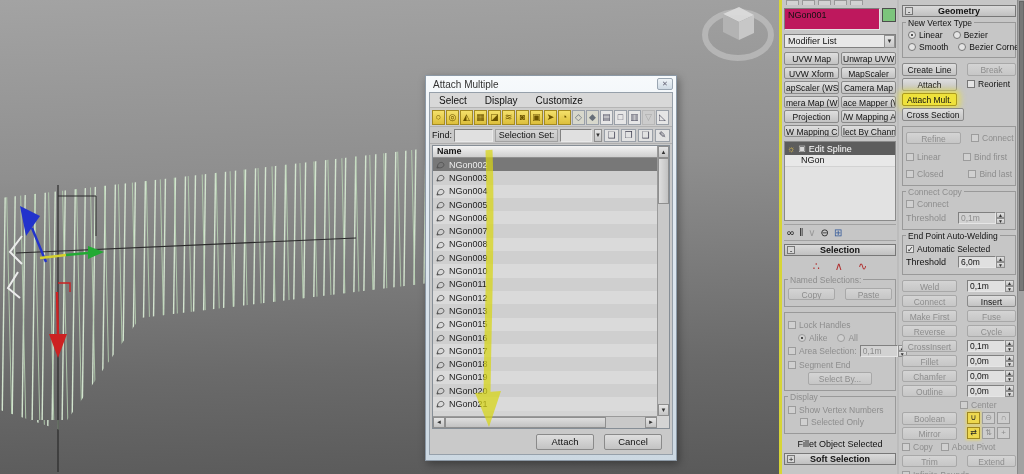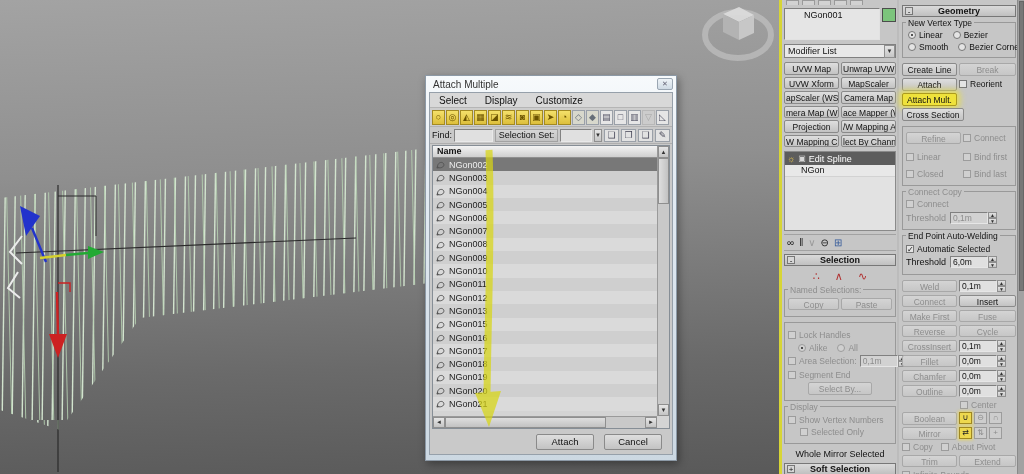--- a/index.html
+++ b/index.html
@@ -64,21 +64,21 @@
   .sidepanel { position:absolute; left:779px; top:0; width:245px; height:474px; background:#c6c6c6; z-index:30; font-size:9px; color:#111; }
   .coldiv { position:absolute; left:118px; top:0; width:2px; height:100%; background:#bcbcbc; }
   .pscroll { position:absolute; right:0; top:0; width:7px; height:100%; background:#a2a2a2; border-left:1px solid #8a8a8a; }
   .pthumb { width:5px; margin:1px auto; height:290px; background:#777; border:1px solid #666; }
   .colA { position:absolute; left:5px; top:0; width:112px; }
   .colB { position:absolute; left:123px; top:2px; width:114px; }
 
   .tabsliver { height:5px; display:flex; gap:3px; padding-left:2px; }
   .tabstub { width:13px; height:5px; background:#d2d2d2; border:1px solid #9a9a9a; border-bottom:none; }
   .namerow { display:flex; gap:2px; margin:3px 0 4px 0; }
-  .namefield { flex:1; height:32px; background:#e5e5e5; border:1px solid; border-color:#7f7f7f #e2e2e2 #e2e2e2 #7f7f7f; font-size:9px; padding:1px 19px; }
+  .namefield { flex:1; height:22px; background:#be185d; border:1px solid; border-color:#7f7f7f #e2e2e2 #e2e2e2 #7f7f7f; font-size:9px; padding:1px 3px; }
   .swatch { width:14px; height:14px; border:1px solid #4c4c4c; }
   .modlist { display:flex; height:14px; margin-bottom:4px; background:#e8e8e8; border:1px solid #808080; }
   .modlist .txt { flex:1; padding:1px 3px; font-size:9px; }
   .modgrid { display:grid; grid-template-columns:1fr 1fr; gap:2px; }
   .mbtn { height:12.5px; line-height:12px; font-size:8.5px; white-space:nowrap; overflow:hidden; padding:0 1px; }
   .stackbox { margin-top:4px; border:1px solid #8a8a8a; background:#e2e2e2; height:80px; }
   .stackrow.sel { background:#5d5d5d; color:#fff; height:13px; display:flex; align-items:center; gap:3px; padding:0 2px; font-size:9px; }
   .bulb { color:#f2cf4e; font-size:9px; } .modbox { color:#d8d8d8; font-size:8px; }
   .stackrow.sub { height:12px; background:#e8e8e8; border-bottom:1px solid #d2d2d2; padding-left:16px; font-size:9px; color:#111; }
   .stacktools { display:flex; align-items:center; gap:5px; padding:2px 3px; margin-top:3px; border-top:1px solid #a2a2a2; border-bottom:1px solid #a2a2a2; height:17px; }
@@ -95,21 +95,21 @@
   .cbox { width:8px; height:8px; flex:none; background:#e4e4e4; border:1px solid #777; font-size:8px; line-height:7px; text-align:center; color:#111; }
   .cbox.d { background:#d0d0d0; border-color:#9c9c9c; color:#8d8d8d; }
   .rad { width:8px; height:8px; flex:none; border-radius:50%; background:#e4e4e4; border:1px solid #777; position:relative; }
   .rad.on::after { content:""; position:absolute; inset:2px; border-radius:50%; background:#222; }
   .rad.d { background:#d0d0d0; border-color:#9c9c9c; }
   .spinner { display:flex; height:12px; }
   .spinval { width:38px; background:#e0e0e0; border:1px solid; border-color:#808080 #e6e6e6 #e6e6e6 #808080; font-size:8.5px; padding:0 2px; line-height:10px; }
   .spinval.d { color:#8d8d8d; background:#d2d2d2; }
   .sarr { width:9px; display:flex; flex-direction:column; }
   .sarr span { height:6px; font-size:5px; line-height:5px; text-align:center; background:linear-gradient(#e2e2e2,#c6c6c6); border:1px solid #8f8f8f; color:#333; }
-  .prow { display:flex; gap:2px; align-items:center; margin:2.5px 0; }
+  .prow { display:flex; gap:10px; align-items:center; margin:2.5px 0; }
   .pbtn { flex:1; height:12.5px; line-height:12px; font-size:8.5px; white-space:nowrap; overflow:hidden; }
   .pbtn.half { width:55px; flex:none; }
   .miniicon { width:13px; height:12px; border:1px solid #9c9c9c; background:#cdcdcd; color:#8b8b8b; font-size:8px; line-height:10px; text-align:center; }
   .miniicon.active { background:#eed84e; border-color:#a08820; color:#222; box-shadow:0 0 3px 1px rgba(238,216,78,.8); }
   .hl { background:#efe23b !important; border-color:#ac9a1e !important; box-shadow:0 0 6px 3px rgba(235,225,60,.8); color:#111 !important; }
   .statusline { text-align:center; font-size:9px; margin:5px 0 4px; color:#111; }
   .radpair { display:flex; gap:10px; margin:2px 0 2px 10px; }
   .radrow { display:flex; align-items:center; gap:3px; font-size:8.5px; white-space:nowrap; }
   .indent { margin-left:12px; }
 </style>
@@ -519,21 +519,21 @@
       <span class="glabel">Display</span>
       <div class="cbrow">
           <span class="cbox d"></span>
           <span>Show Vertex Numbers</span>
         </div>
       <div class="cbrow indent">
           <span class="cbox d"></span>
           <span>Selected Only</span>
         </div>
     </div>
-    <div class="statusline">Whole Mirror Selected</div>
+    <div class="statusline">Fillet Object Selected</div>
     <div class="rhead">
       <span class="tog">+</span>
       <span>Soft Selection</span>
     </div>
   </div>
 
   <div class="colB">
     <div class="rhead">
       <span class="tog">-</span>
       <span>Geometry</span>

